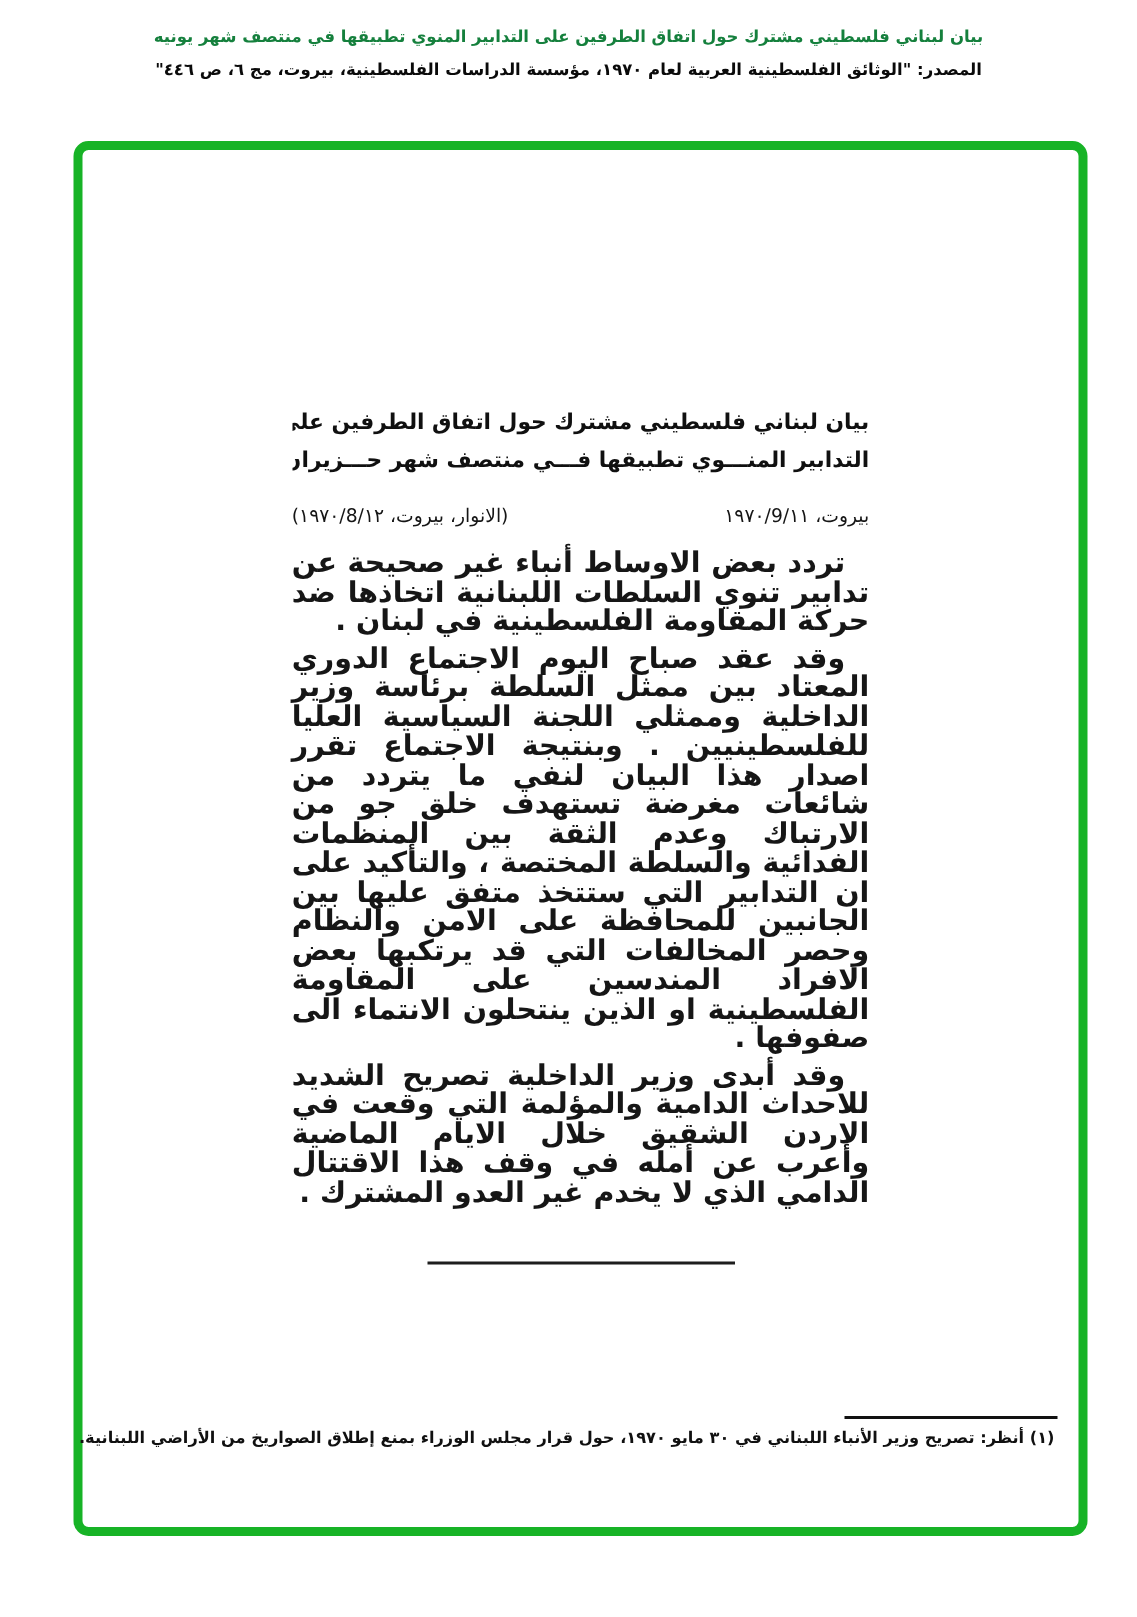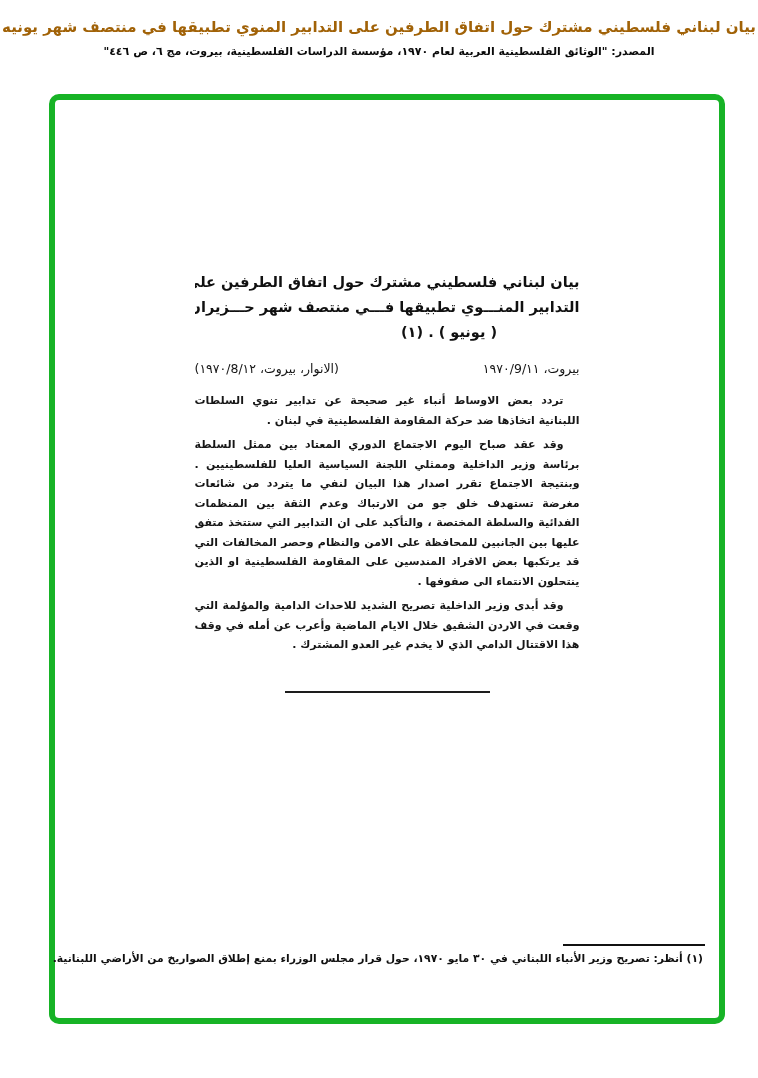--- a/index.html
+++ b/index.html
@@ -18,23 +18,23 @@
     color: var(--ink);
     overflow: hidden;
   }
   .page-header {
     position: absolute;
     top: 18px; left: 0; right: 0;
     text-align: center;
     direction: rtl;
   }
   .page-header .hdr-title {
-    font-size: 15px;
+    font-size: 11px;
     font-weight: bold;
-    color: #a16207;
+    color: #15803d;
     letter-spacing: 0.2px;
   }
   .page-header .hdr-source {
     margin-top: 9px;
     font-size: 11px;
     font-weight: bold;
     color: #0a0a0a;
   }
   .doc-frame {
     position: absolute;
@@ -72,21 +72,21 @@
     margin-top: 16px;
     display: flex;
     justify-content: space-between;
     font-size: 12.5px;
     font-weight: normal;
     white-space: nowrap;
     color: #151515;
   }
   .body-par {
     margin: 0 0 5px 0;
-    font-size: 11px;
+    font-size: 19px;
     font-weight: bold;
     line-height: 19.5px;
     text-align: justify;
     text-indent: 16px;
     color: #161616;
   }
   .body-par.first { margin-top: 15px; }
   .mid-rule {
     width: 205px; height: 2px;
     background: #1d1d1d;
@@ -118,21 +118,20 @@
   <div class="hdr-title">بيان لبناني فلسطيني مشترك حول اتفاق الطرفين على التدابير المنوي تطبيقها في منتصف شهر يونيه</div>
   <div class="hdr-source">المصدر: "الوثائق الفلسطينية العربية لعام ١٩٧٠، مؤسسة الدراسات الفلسطينية، بيروت، مج ٦، ص ٤٤٦"</div>
 </header>
 
 <div class="doc-frame">
   <div class="doc-column">
 
     <div class="doc-title">
       <div class="jline">بيان لبناني فلسطيني مشترك حول اتفاق الطرفين على</div>
       <div class="jline">التدابير المنـــوي تطبيقها فـــي منتصف شهر حـــزيران</div>
-      <div class="cline">( يونيو ) . (١)</div>
     </div>
 
     <div class="dateline">
       <span>بيروت، ١٩٧٠/9/١١</span>
       <span>(الانوار، بيروت، ١٩٧٠/8/١٢)</span>
     </div>
 
     <p class="body-par first">تردد بعض الاوساط أنباء غير صحيحة عن تدابير تنوي السلطات اللبنانية اتخاذها ضد حركة المقاومة الفلسطينية في لبنان .</p>
     <p class="body-par">وقد عقد صباح اليوم الاجتماع الدوري المعتاد بين ممثل السلطة برئاسة وزير الداخلية وممثلي اللجنة السياسية العليا للفلسطينيين . وبنتيجة الاجتماع تقرر اصدار هذا البيان لنفي ما يتردد من شائعات مغرضة تستهدف خلق جو من الارتباك وعدم الثقة بين المنظمات الفدائية والسلطة المختصة ، والتأكيد على ان التدابير التي ستتخذ متفق عليها بين الجانبين للمحافظة على الامن والنظام وحصر المخالفات التي قد يرتكبها بعض الافراد المندسين على المقاومة الفلسطينية او الذين ينتحلون الانتماء الى صفوفها .</p>
     <p class="body-par">وقد أبدى وزير الداخلية تصريح الشديد للاحداث الدامية والمؤلمة التي وقعت في الاردن الشقيق خلال الايام الماضية وأعرب عن أمله في وقف هذا الاقتتال الدامي الذي لا يخدم غير العدو المشترك .</p>

